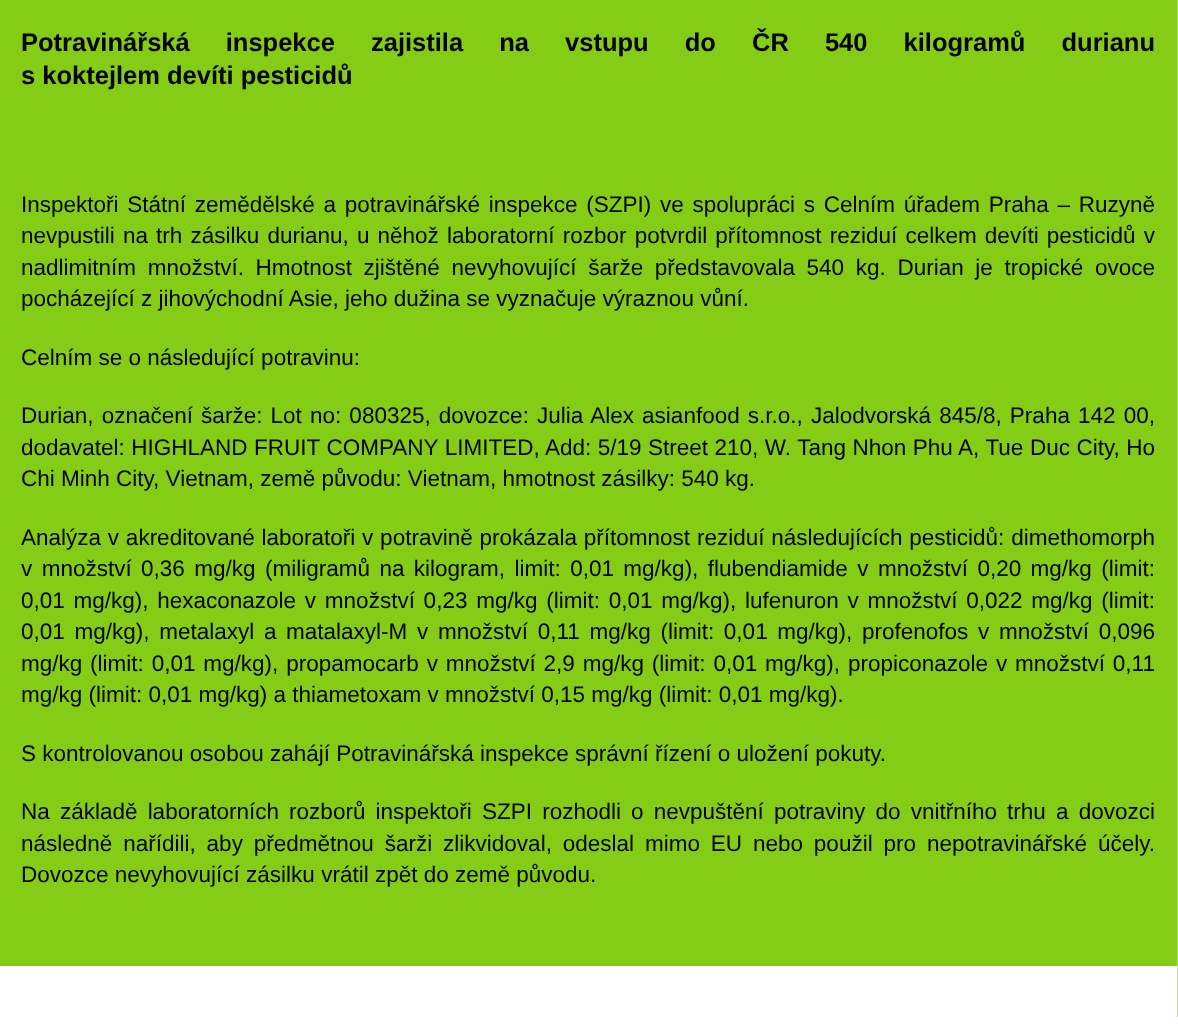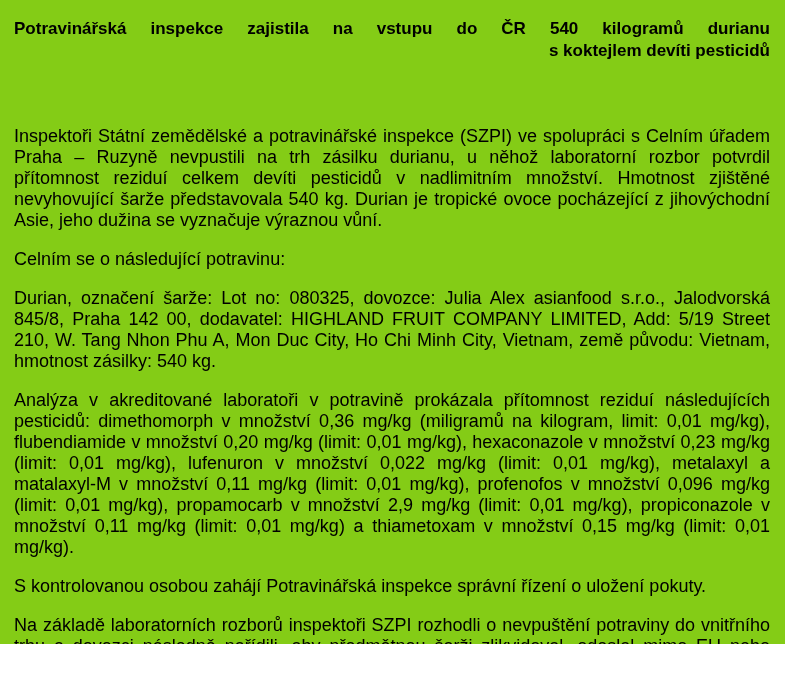--- a/index.html
+++ b/index.html
@@ -27,25 +27,25 @@
     line-height: 22px;
     color: #000000;
   }
   .title-line1 {
     display: block;
     text-align: justify;
     text-align-last: justify;
   }
   .title-line2 {
     display: block;
-    text-align: right;
+    text-align: left;
   }
   .doc-body p {
     margin: 18px 0 0 0;
-    font-size: 18px;
+    font-size: 15px;
     line-height: 21px;
     text-align: justify;
     color: #000000;
   }
   .doc-body p.first-para {
     margin-top: 64px;
   }
 </style>
 </head>
 <body>
@@ -53,19 +53,19 @@
 <div class="page">
 
   <h1 class="doc-title">
     <span class="title-line1">Potravinářská inspekce zajistila na vstupu do ČR 540 kilogramů durianu</span>
     <span class="title-line2">s koktejlem devíti pesticidů</span>
   </h1>
 
   <div class="doc-body">
     <p class="first-para">Inspektoři Státní zemědělské a potravinářské inspekce (SZPI) ve spolupráci s Celním úřadem Praha – Ruzyně nevpustili na trh zásilku durianu, u něhož laboratorní rozbor potvrdil přítomnost reziduí celkem devíti pesticidů v nadlimitním množství. Hmotnost zjištěné nevyhovující šarže představovala 540 kg. Durian je tropické ovoce pocházející z jihovýchodní Asie, jeho dužina se vyznačuje výraznou vůní.</p>
     <p>Celním se o následující potravinu:</p>
-    <p>Durian, označení šarže: Lot no: 080325, dovozce: Julia Alex asianfood s.r.o., Jalodvorská 845/8, Praha 142 00, dodavatel: HIGHLAND FRUIT COMPANY LIMITED, Add: 5/19 Street 210, W. Tang Nhon Phu A, Mon Duc City, Ho Chi Minh City, Vietnam, země původu: Vietnam, hmotnost zásilky: 540 kg.</p>
+    <p>Durian, označení šarže: Lot no: 080325, dovozce: Julia Alex asianfood s.r.o., Jalodvorská 845/8, Praha 142 00, dodavatel: HIGHLAND FRUIT COMPANY LIMITED, Add: 5/19 Street 210, W. Tang Nhon Phu A, Tue Duc City, Ho Chi Minh City, Vietnam, země původu: Vietnam, hmotnost zásilky: 540 kg.</p>
     <p>Analýza v akreditované laboratoři v potravině prokázala přítomnost reziduí následujících pesticidů: dimethomorph v množství 0,36 mg/kg (miligramů na kilogram, limit: 0,01 mg/kg), flubendiamide v množství 0,20 mg/kg (limit: 0,01 mg/kg), hexaconazole v množství 0,23 mg/kg (limit: 0,01 mg/kg), lufenuron v množství 0,022 mg/kg (limit: 0,01 mg/kg), metalaxyl a matalaxyl-M v množství 0,11 mg/kg (limit: 0,01 mg/kg), profenofos v množství 0,096 mg/kg (limit: 0,01 mg/kg), propamocarb v množství 2,9 mg/kg (limit: 0,01 mg/kg), propiconazole v množství 0,11 mg/kg (limit: 0,01 mg/kg) a thiametoxam v množství 0,15 mg/kg (limit: 0,01 mg/kg).</p>
     <p>S kontrolovanou osobou zahájí Potravinářská inspekce správní řízení o uložení pokuty.</p>
     <p>Na základě laboratorních rozborů inspektoři SZPI rozhodli o nevpuštění potraviny do vnitřního trhu a dovozci následně nařídili, aby předmětnou šarži zlikvidoval, odeslal mimo EU nebo použil pro nepotravinářské účely. Dovozce nevyhovující zásilku vrátil zpět do země původu.</p>
   </div>
 
 </div>
 
 </body></html>

